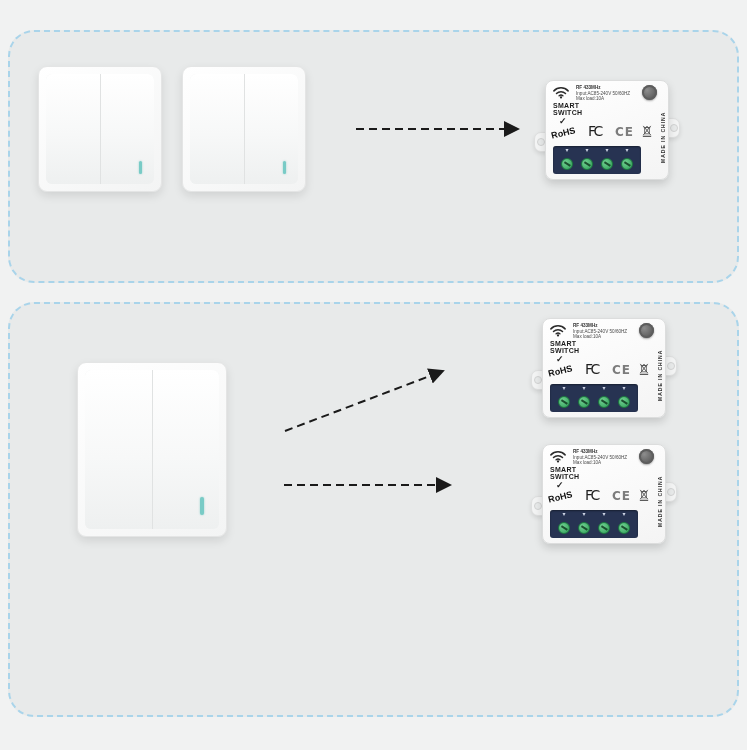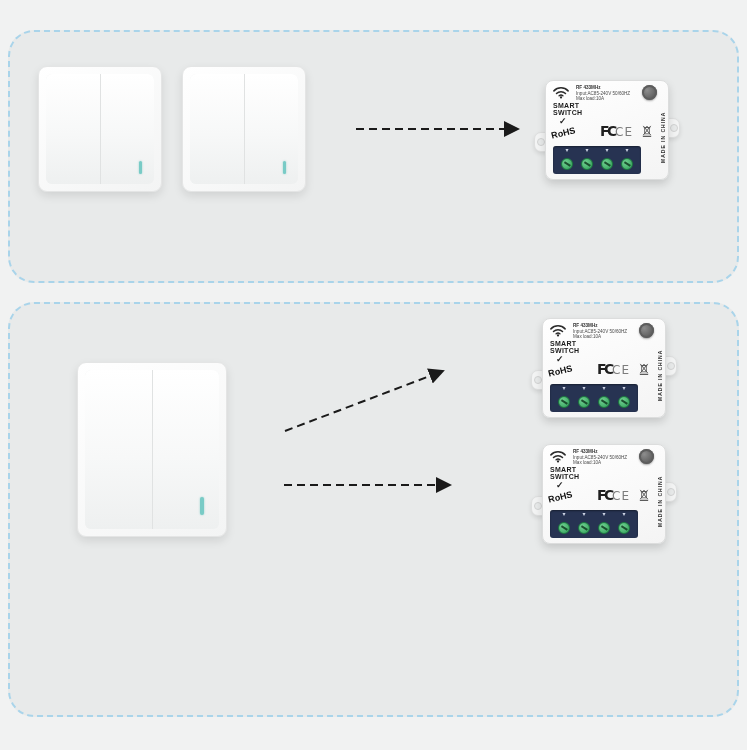--- a/index.html
+++ b/index.html
@@ -93,24 +93,24 @@
   .brand { position:absolute; left:7px; top:21px;
            font-size:7px; line-height:7px; font-weight:bold;
            letter-spacing:.3px; color:#1c1c1c; }
   .check { position:absolute; left:13px; top:35px;
            font-size:9px; font-weight:bold; color:#222; }
   .rohs  { position:absolute; left:5px; top:47px;
            font-size:9px; font-weight:bold; color:#111;
            transform:rotate(-14deg); }
   .fcc   { position:absolute; left:42px; top:42px;
            font-family:"DejaVu Sans", sans-serif;
-           font-size:14px; font-weight:700; letter-spacing:-2.5px; color:#1f1f1f;margin-left:12px; }
+           font-size:14px; font-weight:400; letter-spacing:-2.5px; color:#1f1f1f; }
   .ce    { position:absolute; left:69px; top:44px;
            font-family:"DejaVu Sans", sans-serif;
-           font-size:12px; font-weight:400; color:#7c7c7c; letter-spacing:1px; }
+           font-size:12px; font-weight:700; color:#7c7c7c; letter-spacing:1px; }
   .weee  { position:absolute; left:96px; top:42px; width:10px; height:15px; }
   .made-in {
     position:absolute; right:2px; top:26px; height:60px;
     writing-mode:vertical-rl; transform:rotate(180deg);
     font-size:5px; letter-spacing:1px; color:#2e2e2e; font-weight:bold;
     text-align:center;
   }
   .terminal {
     position:absolute; left:7px; bottom:5px;
     width:88px; height:28px;

